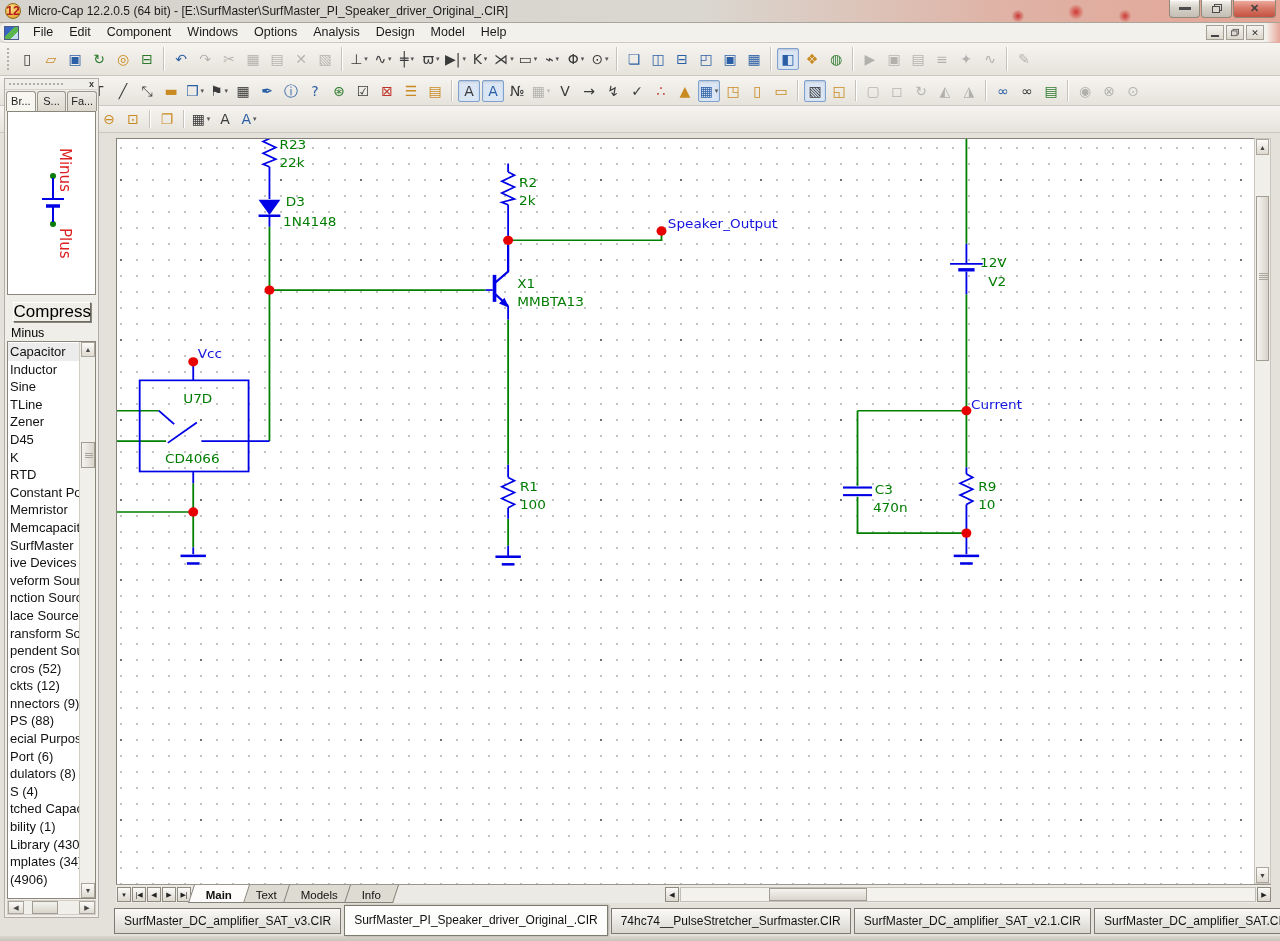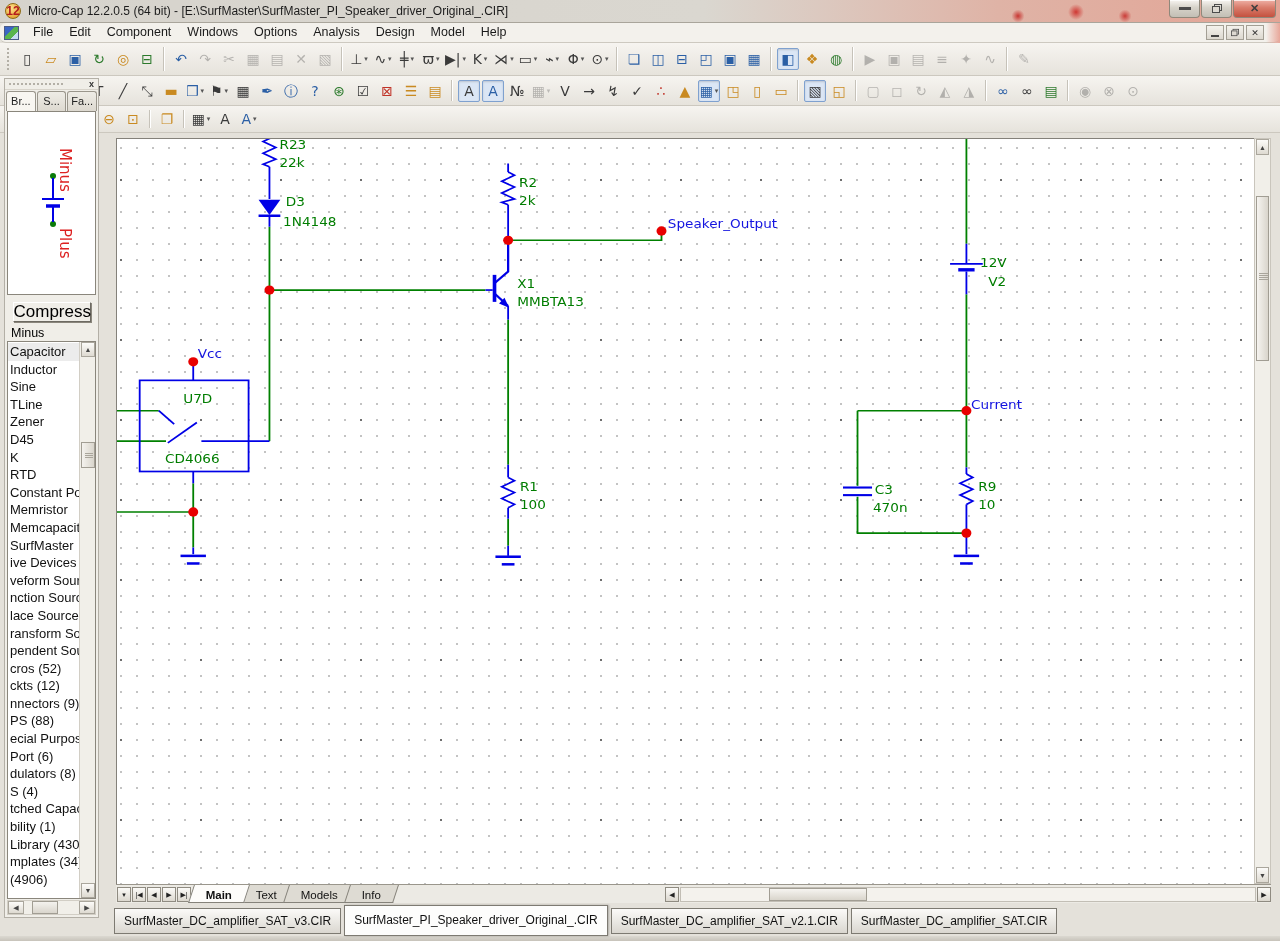--- a/index.html
+++ b/index.html
@@ -765,19 +765,20 @@
       <div class="sheet-thumb"></div>
     </div>
     <div class="sh2-arrow">▶</div>
   </div>
 </div>
 
 <div class="ftabs">
   <div style="display:flex;gap:3px;align-items:flex-end">
       <div class="ftab">SurfMaster_DC_amplifier_SAT_v3.CIR</div>
       <div class="ftab active">SurfMaster_PI_Speaker_driver_Original_.CIR</div>
+      <div class="ftab">74hc74__PulseStretcher_Surfmaster.CIR</div>
       <div class="ftab">SurfMaster_DC_amplifier_SAT_v2.1.CIR</div>
       <div class="ftab">SurfMaster_DC_amplifier_SAT.CIR</div>
     </div>
 
 </div>
 
 <div class="statusstrip"></div>
 
 </body></html>

